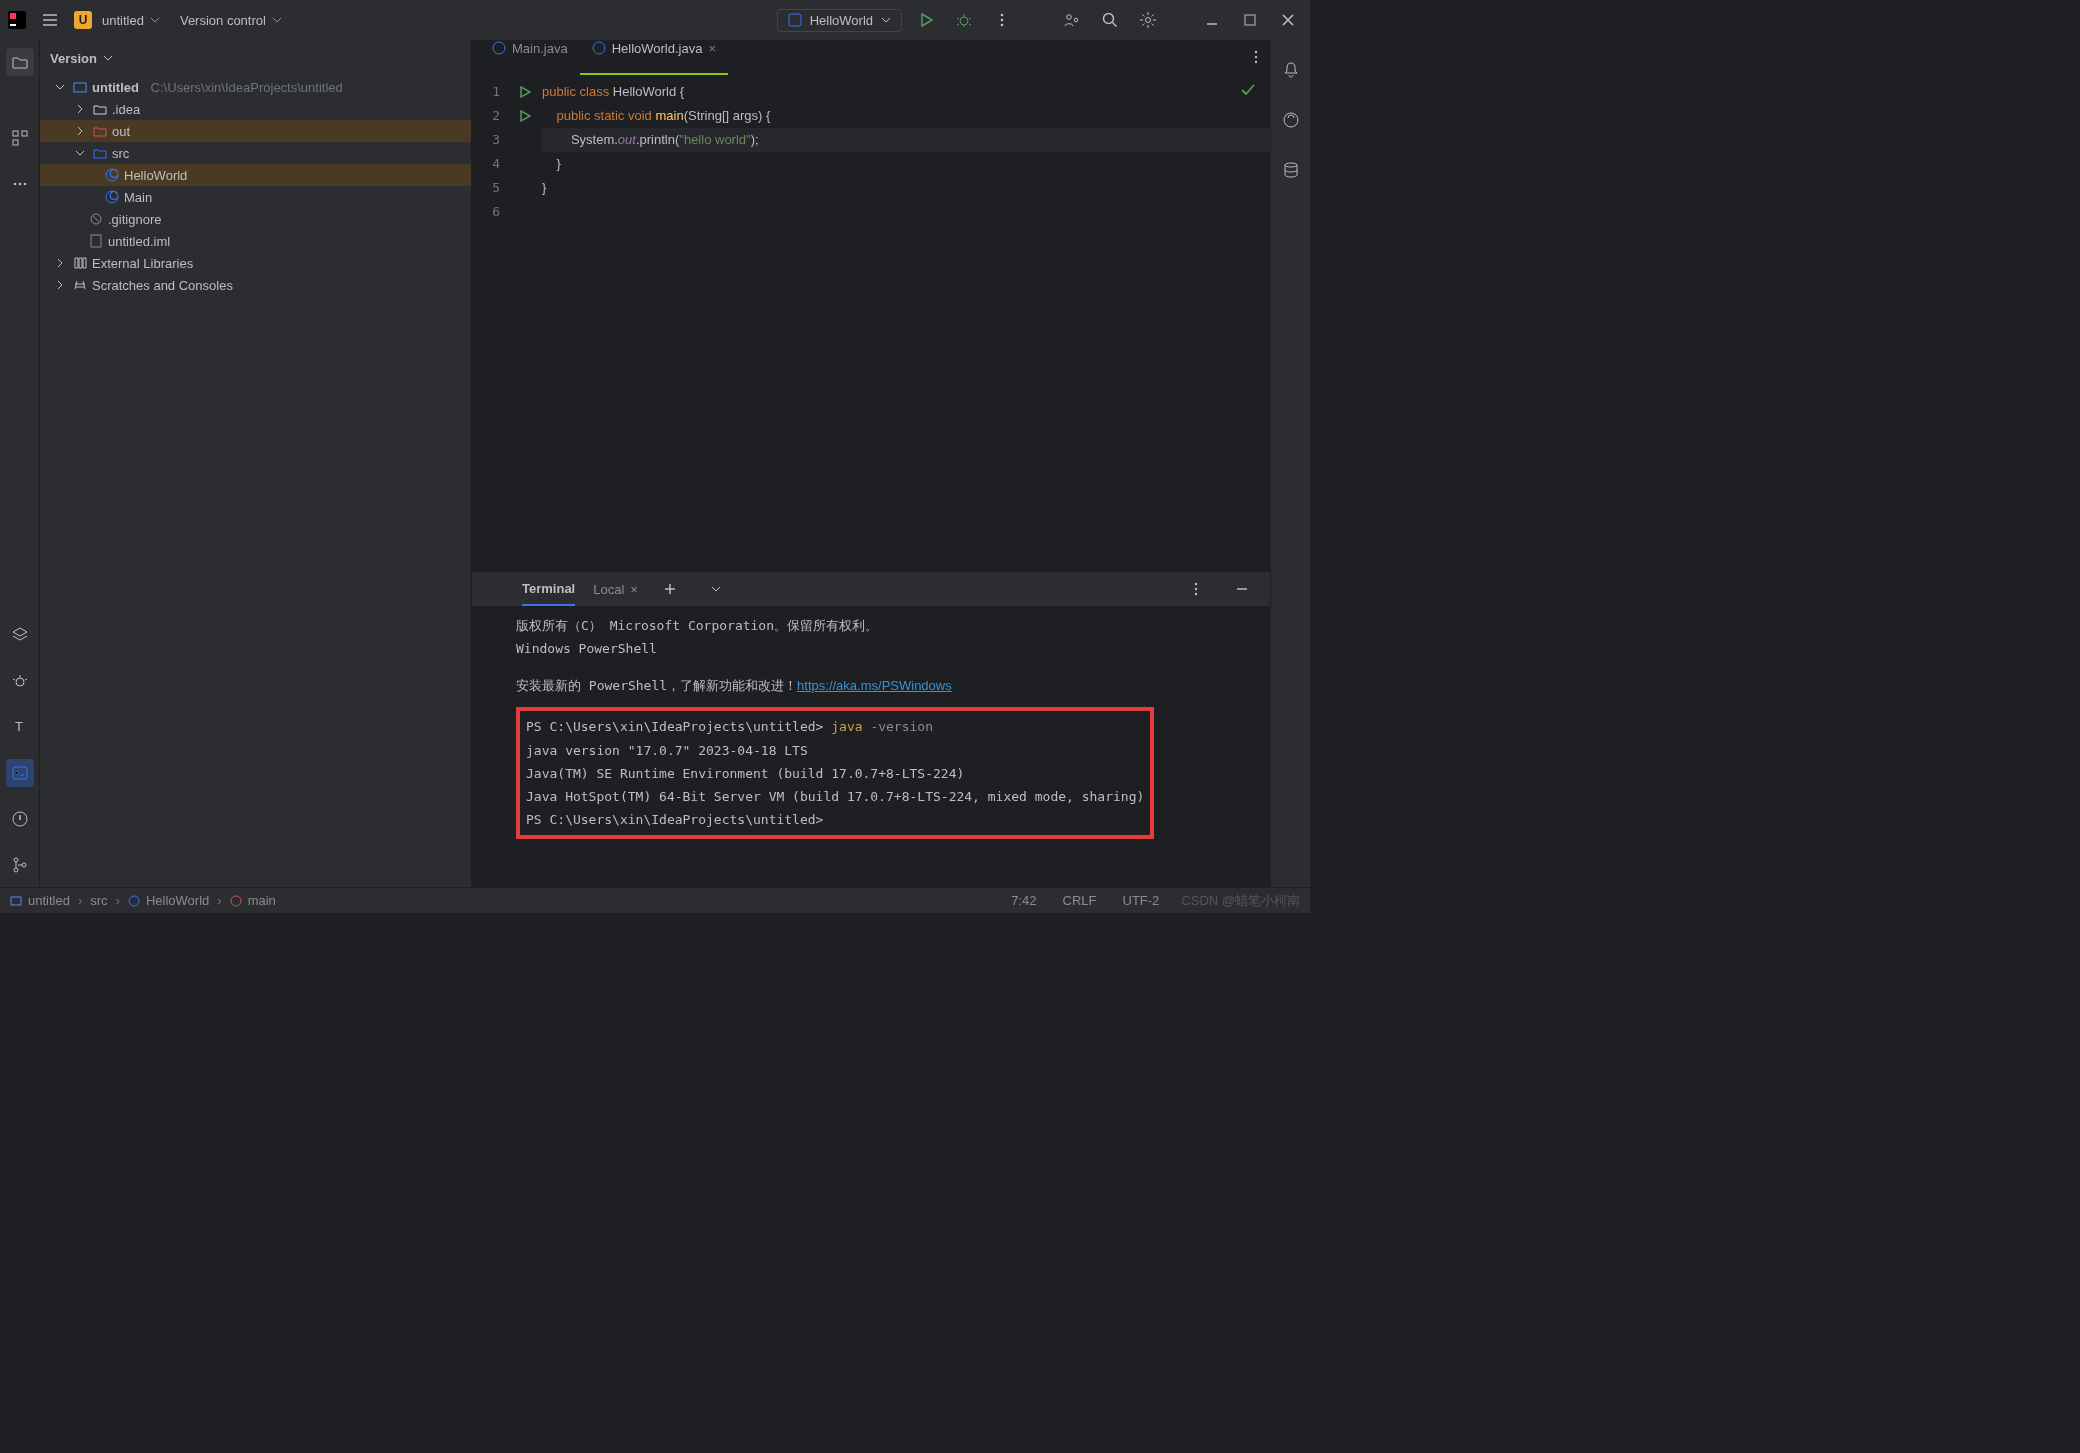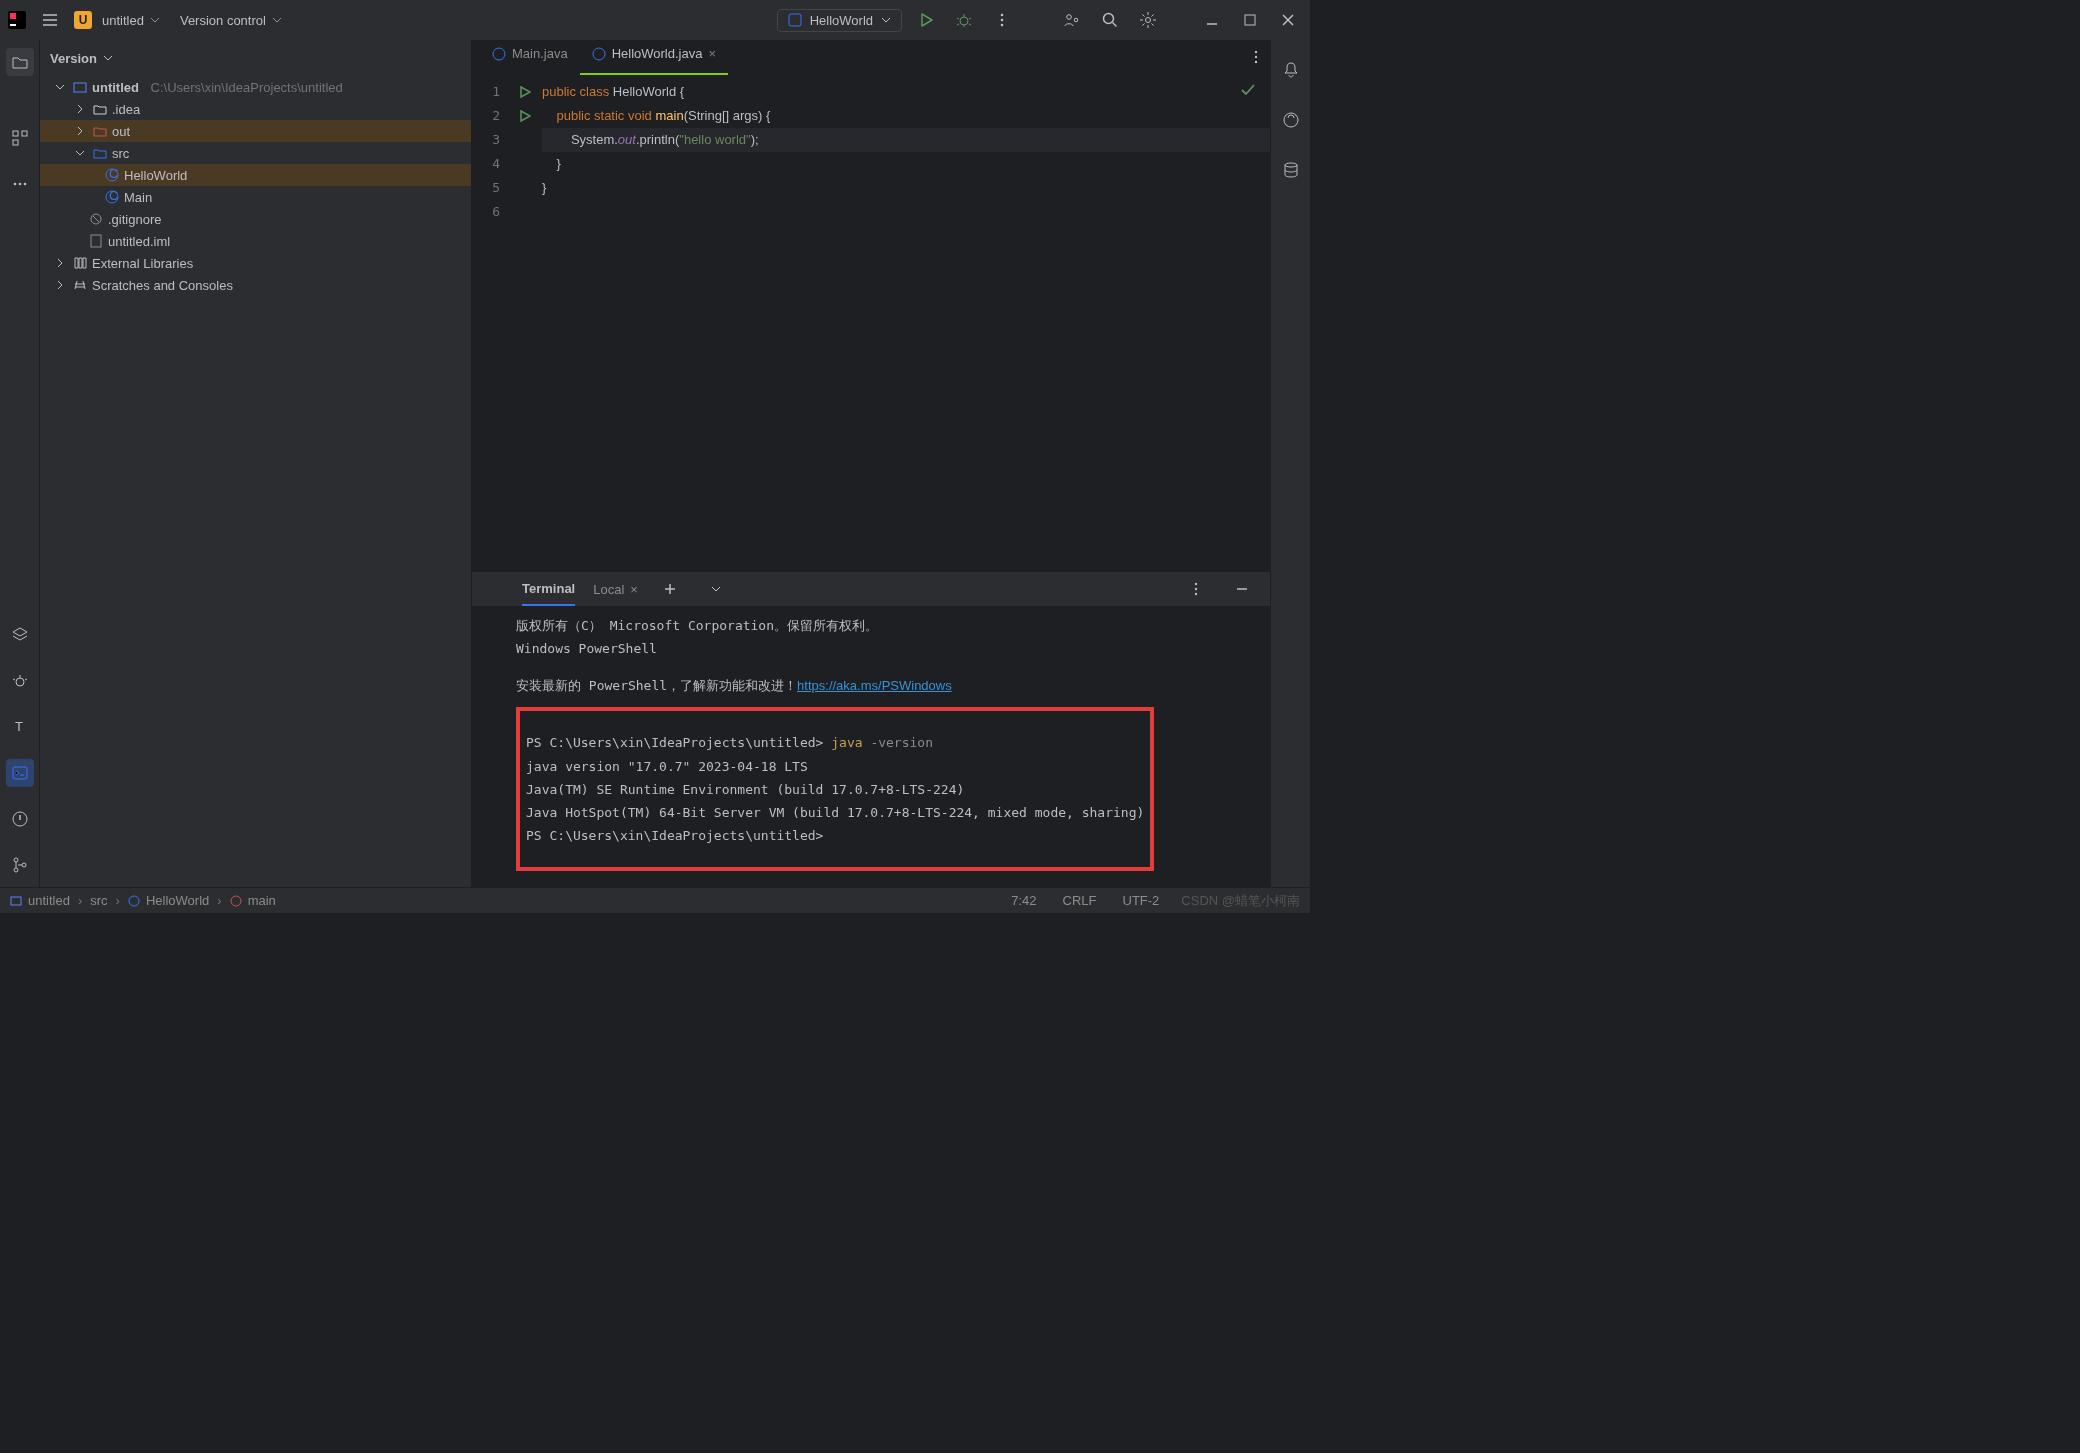--- a/index.html
+++ b/index.html
@@ -50,21 +50,21 @@
   .node{display:flex;align-items:center;height:22px;gap:4px;white-space:nowrap;cursor:pointer}
   .node .tw{width:16px;display:inline-flex;justify-content:center;color:var(--txt-dim)}
   .node .ic{width:16px;display:inline-flex;justify-content:center}
   .node.sel{background:var(--bg-sel)}
   .node.sel2{background:#4a3a24}
   .dim{color:var(--txt-dim2)}
 
   
   .editor-col{flex:1;display:flex;flex-direction:column;min-width:0;background:var(--bg0)}
   .tabs{height:36px;background:var(--bg0);display:flex;align-items:flex-end;padding-left:8px;border-bottom:1px solid var(--border)}
-  .tab{height:34px;display:flex;align-items:flex-end;gap:6px;padding:12px 12px;color:var(--txt-dim);cursor:pointer;border-bottom:2px solid transparent}
+  .tab{height:34px;display:flex;align-items:flex-start;gap:6px;padding:0 12px;color:var(--txt-dim);cursor:pointer;border-bottom:2px solid transparent}
   .tab.act{color:var(--txt);border-bottom:2px solid #84cc16;background:var(--bg0)}
   .tab .x{opacity:.6;cursor:pointer}
   .tabs .spacer{flex:1}
   .editor{flex:1;display:flex;font-family:Consolas,monospace;overflow:auto;position:relative;background:var(--bg0)}
   .gut{width:36px;text-align:right;color:var(--txt-dim2);padding:4px 8px 0 0}
   .gut div{height:24px;line-height:24px;font-family:Consolas,monospace}
   .gut-run{width:34px;padding-top:4px}
   .gut-run div{height:24px;display:flex;align-items:center;justify-content:center}
   .code{flex:1;padding-top:4px}
   .code .ln{height:24px;line-height:24px;font-family:Consolas,monospace;white-space:pre}
@@ -79,21 +79,21 @@
   .right-gutter{width:40px;background:var(--bg1);border-left:1px solid var(--border);display:flex;flex-direction:column;align-items:center;padding-top:16px;gap:22px}
 
   
   .term-wrap{height:316px;background:var(--bg0);display:flex;flex-direction:column;border-top:1px solid var(--border)}
   .term-head{height:34px;display:flex;align-items:center;gap:18px;padding:0 14px 0 50px;background:var(--bg1)}
   .term-head .ttab{height:34px;display:flex;align-items:center;gap:6px;cursor:pointer;color:var(--txt-dim)}
   .term-head .ttab.act{color:var(--txt);border-bottom:2px solid #3574f0;font-weight:700}
   .term-body{flex:1;font-family:Consolas,monospace;font-size:14px;padding:8px 8px 8px 44px;line-height:1.78;color:#bcbec4;overflow:auto}
   .term-body span{font-family:Consolas,monospace}
   .term-body a{color:var(--link);text-decoration:underline}
-  .redbox{border:4px solid #e23c3c;padding:20px 6px;display:inline-block;margin-top:10px}
+  .redbox{border:4px solid #e23c3c;padding:4px 6px;display:inline-block;margin-top:10px}
   .cmd-y{color:#c8a14f}
   .cmd-g{color:var(--txt-dim)}
 
   
   .status{height:26px;background:var(--bg1);border-top:1px solid var(--border);display:flex;align-items:center;padding:0 10px;gap:8px;font-size:12px;color:var(--txt-dim)}
   .crumb{display:flex;align-items:center;gap:6px;cursor:pointer}
   .chev{color:var(--txt-dim2)}
   .status .spacer{flex:1}
   .watermark{color:#565656}
   svg{display:block}

